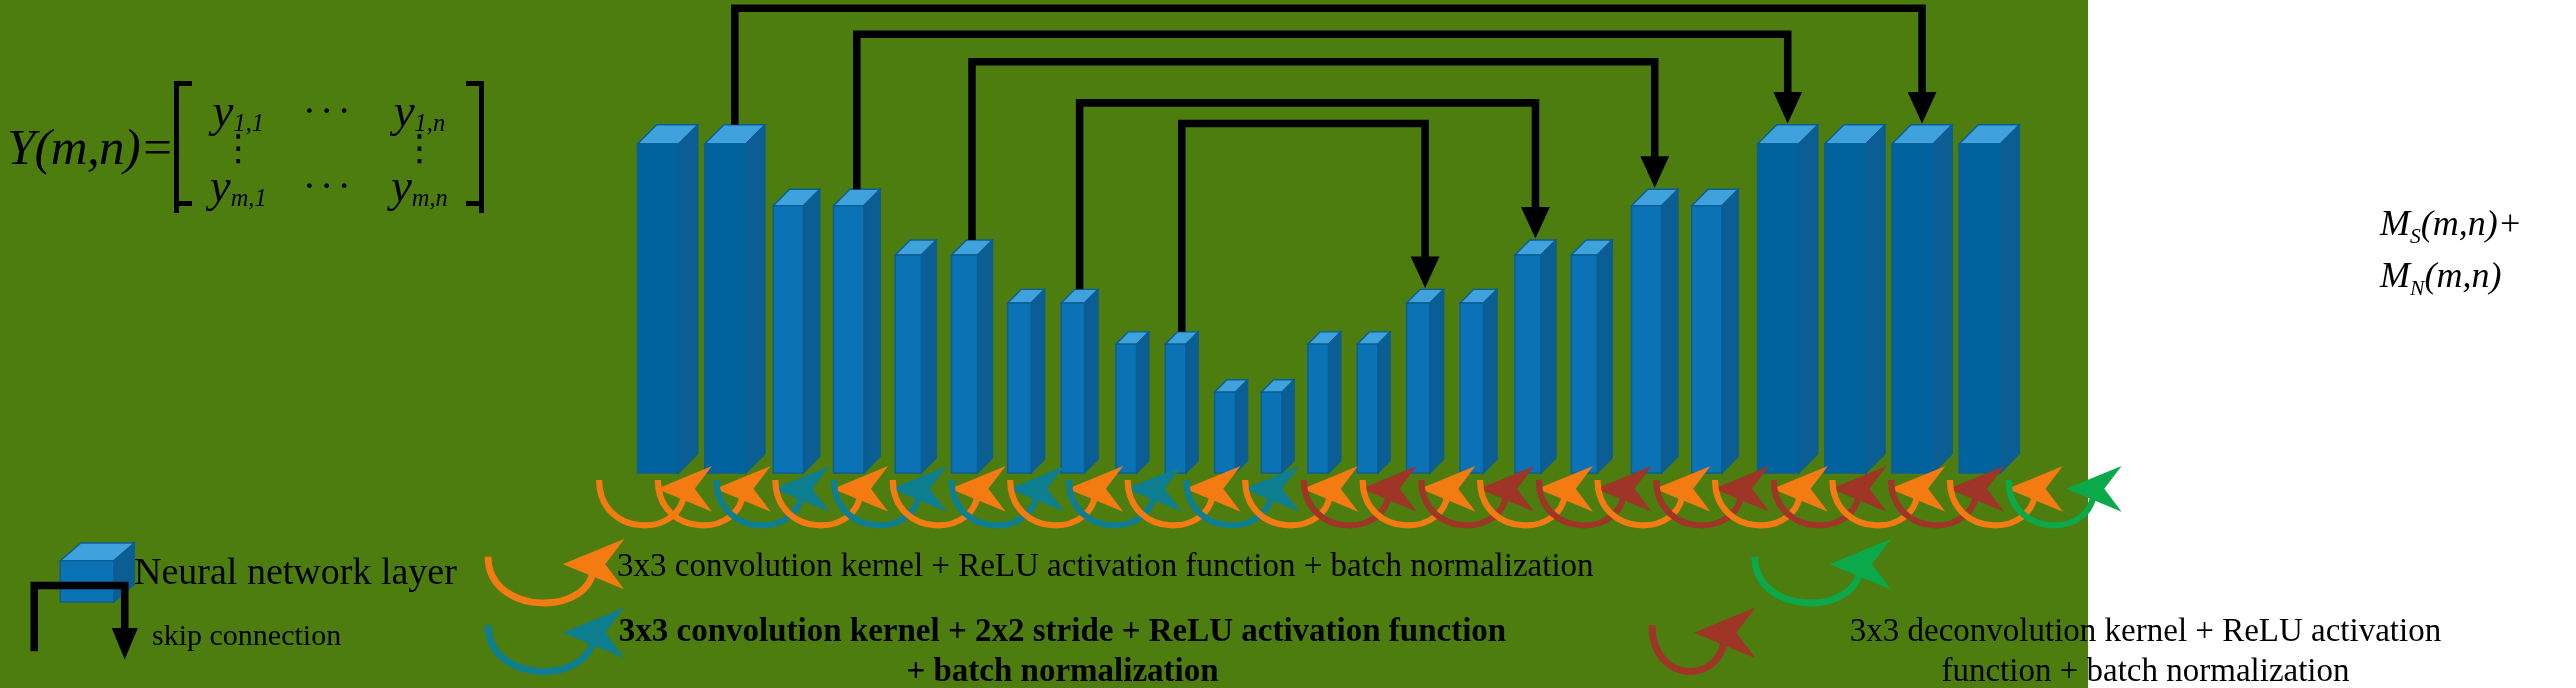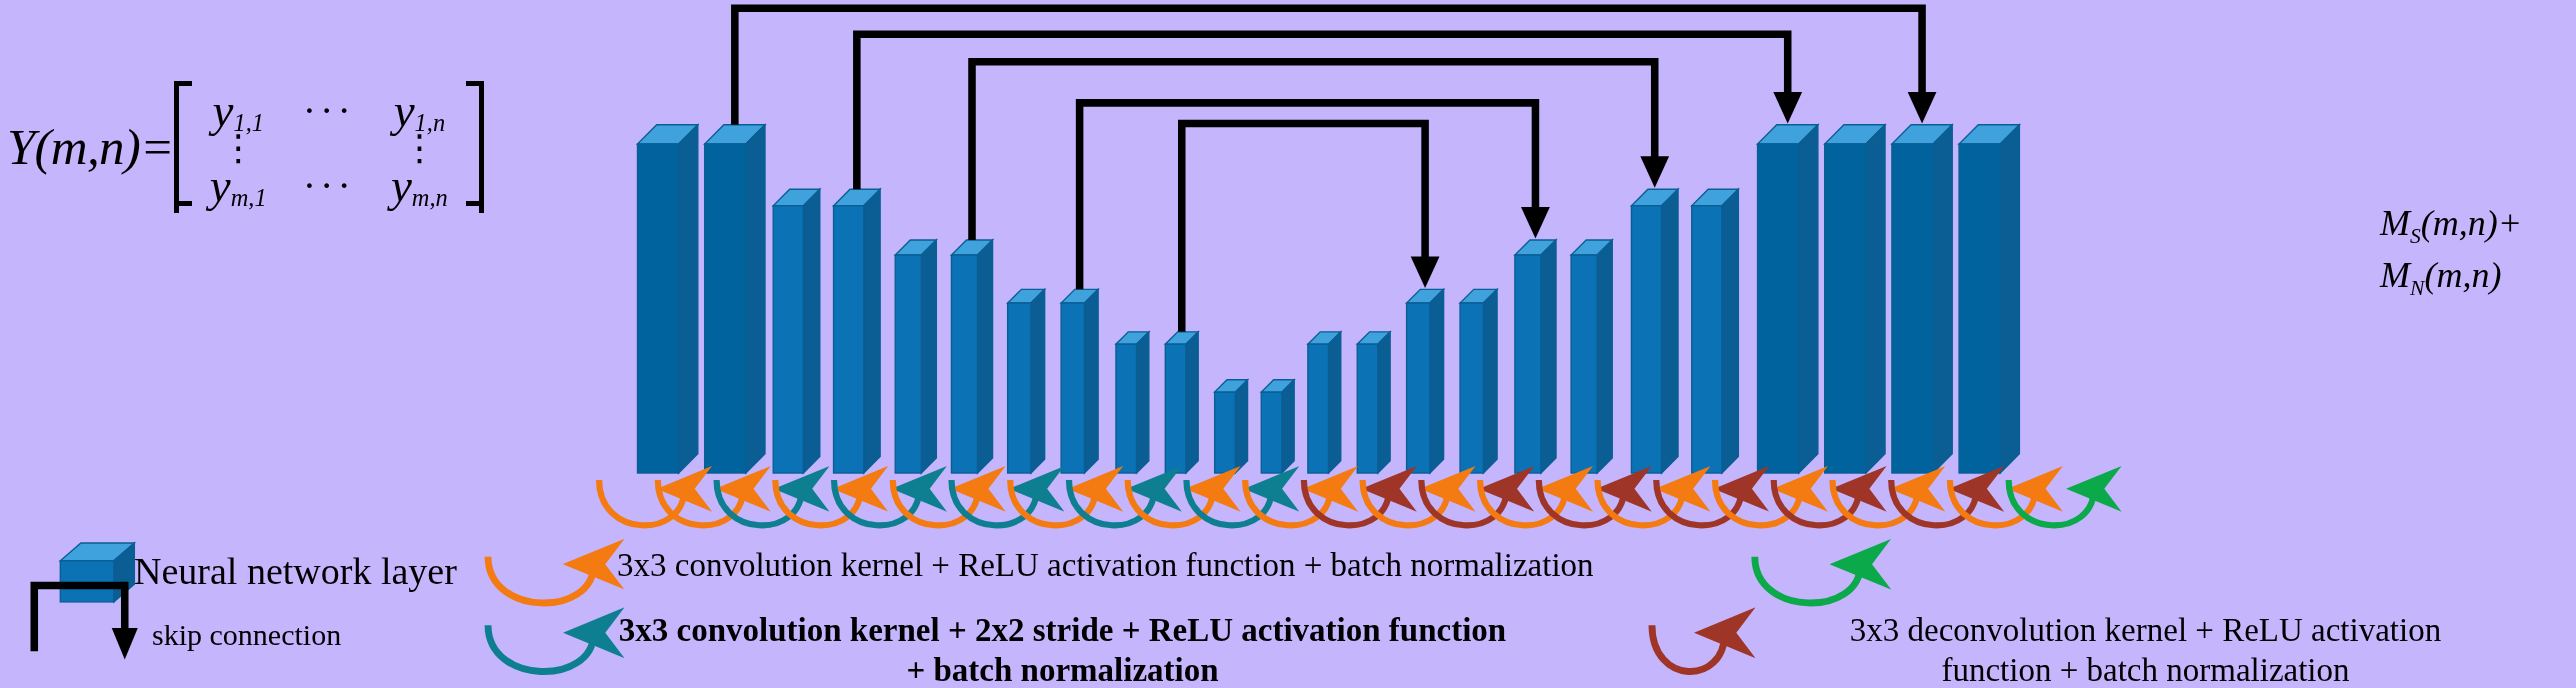--- a/index.html
+++ b/index.html
@@ -1,17 +1,17 @@
 <!DOCTYPE html>
 <html style="font-size:11px"><head>
 <meta charset="utf-8">
 <style>
   html,body{margin:0;padding:0;background:#ffffff;}
   body{width:2576px;height:689px;overflow:hidden;font-family:"Liberation Serif",serif;}
-  #root{position:relative;width:2576px;height:689px;background:#c4b5fd;}
+  #root{position:relative;width:2088px;height:689px;background:#4d7c0f;}
 
   
   #eq-wrap{position:absolute;left:6.9px;top:81px;display:flex;align-items:center;}
   #eq-lhs{font-size:51px;font-style:italic;font-family:"Liberation Serif",serif;letter-spacing:-0.7px;}
   .bracket{width:18px;align-self:stretch;position:relative;}
   .bracket::before,.bracket::after{content:"";position:absolute;background:#000;}
   .bracket.l::before{left:0;top:0;bottom:0;width:4.8px;}
   .bracket.l::after{left:0;top:0;width:18px;height:4.8px;box-shadow:0 120px 0 0 #000;}
   .bracket.r::before{right:0;top:0;bottom:0;width:4.8px;}
   .bracket.r::after{right:0;top:0;width:18px;height:4.8px;box-shadow:0 120px 0 0 #000;}

